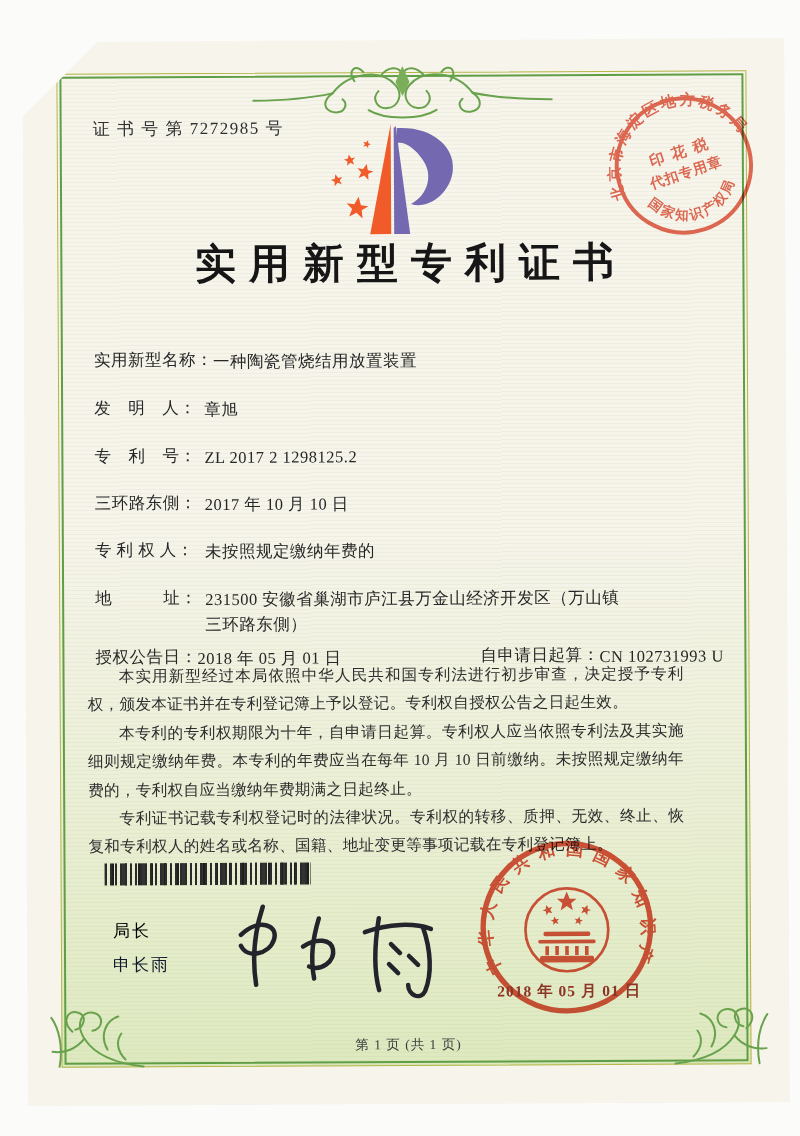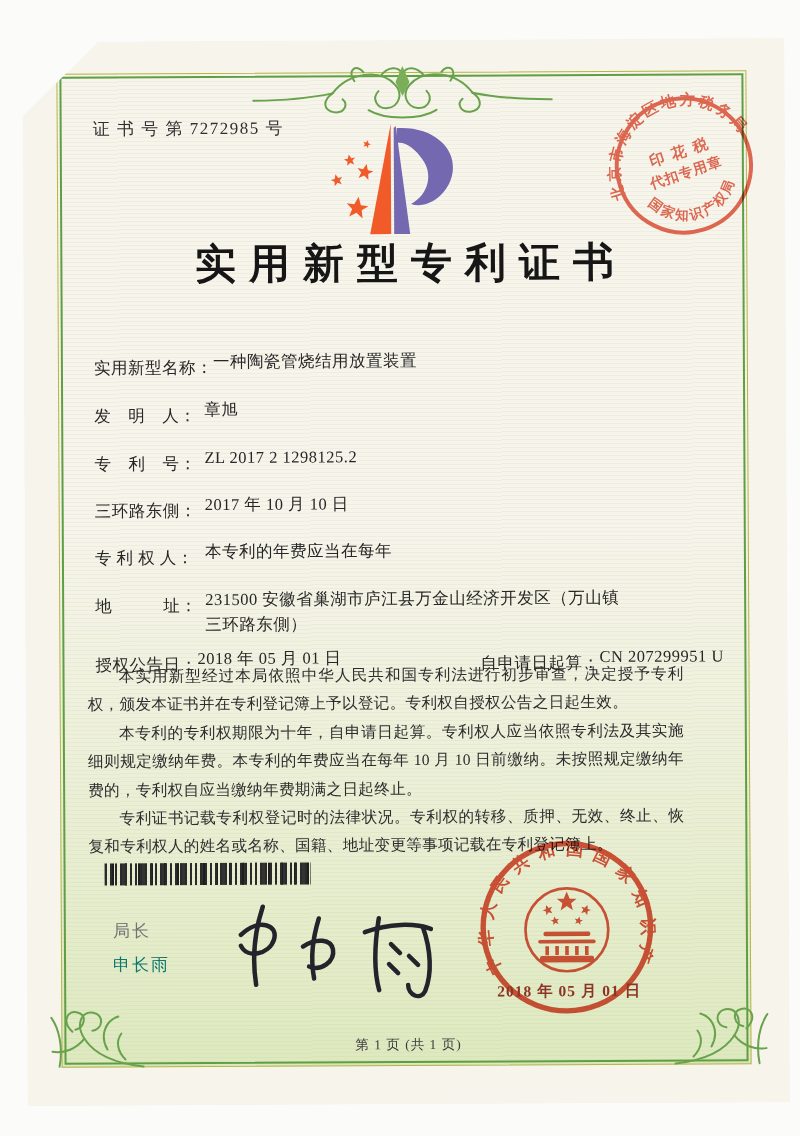--- a/index.html
+++ b/index.html
@@ -46,42 +46,42 @@
     position:absolute;left:0;top:196px;width:100%;
     text-align:center;font-size:41px;font-weight:700;color:#161616;
     letter-spacing:13px;text-indent:13px;
   }
   .tax-seal{
     position:absolute;left:580px;top:46px;width:162px;height:162px;
     transform:rotate(-18deg);opacity:.88;mix-blend-mode:multiply;
   }
 
   .field-row{position:absolute;left:70px;width:620px;font-size:16.5px;color:#262626;}
-  .f-label{display:inline-block;min-width:110px;vertical-align:top;letter-spacing:.5px;margin-top:8px;}
+  .f-label{display:inline-block;min-width:110px;vertical-align:top;letter-spacing:.5px;}
   .f-value{display:inline-block;vertical-align:top;white-space:pre-line;max-width:480px;letter-spacing:.5px;line-height:25px;}
   .row-0{top:308px}.row-1{top:356px}.row-2{top:404px}.row-3{top:451px}
   .row-4{top:498px}.row-5{top:546px}.row-6{top:605px}
   .pair-right{position:absolute;left:385px;top:0;white-space:nowrap;}
   .row-6 .f-label{min-width:auto;}
 
   .paras{position:absolute;left:62px;top:621px;width:596px;}
   .paras p{
     margin:0;text-indent:2em;text-align:justify;
     font-size:15.6px;line-height:28.4px;color:#2d2d2d;letter-spacing:.3px;
   }
 
   .barcode{position:absolute;left:78px;top:822px;width:206px;height:22px;
     background:
       repeating-linear-gradient(90deg,#2a2a2a 0 2px,transparent 2px 5px),
       repeating-linear-gradient(90deg,transparent 0 7px,#1e1e1e 7px 9px,transparent 9px 13px),
       repeating-linear-gradient(90deg,transparent 0 17px,#333 17px 20px);
   }
 
-  .issuer-title{position:absolute;left:86px;top:878px;font-size:17px;letter-spacing:2px;color:#737373;}
-  .issuer-name{position:absolute;left:86px;top:912px;font-size:17px;letter-spacing:2px;color:#0f766e;}
+  .issuer-title{position:absolute;left:86px;top:878px;font-size:17px;letter-spacing:2px;color:#000000;}
+  .issuer-name{position:absolute;left:86px;top:912px;font-size:17px;letter-spacing:2px;color:#0f172a;}
   .signature{position:absolute;left:192px;top:852px;width:216px;height:112px;}
 
   .official-seal{position:absolute;left:450px;top:798px;width:180px;height:180px;mix-blend-mode:multiply;opacity:.93;}
   .seal-date{
     position:absolute;left:442px;top:942px;width:200px;text-align:center;
     font-size:15.5px;letter-spacing:1px;color:#8c3526;font-weight:600;
   }
   .footer{
     position:absolute;left:0;top:996px;width:100%;text-align:center;
     font-size:13.5px;color:#3c3c3c;letter-spacing:1px;
@@ -181,32 +181,32 @@
   <div class="field-row row-1">
     <span class="f-label">发　明　人：</span><span class="f-value">章旭</span>
   </div>
   <div class="field-row row-2">
     <span class="f-label">专　利　号：</span><span class="f-value">ZL 2017 2 1298125.2</span>
   </div>
   <div class="field-row row-3">
     <span class="f-label">三环路东側：</span><span class="f-value">2017 年 10 月 10 日</span>
   </div>
   <div class="field-row row-4">
-    <span class="f-label">专 利 权 人：</span><span class="f-value">本专利的年费应当在每年</span>
+    <span class="f-label">专 利 权 人：</span><span class="f-value">未按照规定缴纳年费的</span>
   </div>
   <div class="field-row row-5">
     <span class="f-label">地　　　址：</span><span class="f-value">231500 安徽省巢湖市庐江县万金山经济开发区（万山镇
 三环路东側）</span>
   </div>
   <div class="field-row row-6">
     <span>
       <span class="f-label">授权公告日：</span><span class="f-value">2018 年 05 月 01 日</span>
     </span>
     <span class="pair-right">
-      <span class="f-label">自申请日起算：</span><span class="f-value">CN 207299951 U</span>
+      <span class="f-label">自申请日起算：</span><span class="f-value">CN 102731993 U</span>
     </span>
   </div>
 
   <div class="paras">
     <p>本实用新型经过本局依照中华人民共和国专利法进行初步审查，决定授予专利权，颁发本证书并在专利登记簿上予以登记。专利权自授权公告之日起生效。</p>
     <p>本专利的专利权期限为十年，自申请日起算。专利权人应当依照专利法及其实施细则规定缴纳年费。本专利的年费应当在每年 10 月 10 日前缴纳。未按照规定缴纳年费的，专利权自应当缴纳年费期满之日起终止。</p>
     <p>专利证书记载专利权登记时的法律状况。专利权的转移、质押、无效、终止、恢复和专利权人的姓名或名称、国籍、地址变更等事项记载在专利登记簿上。</p>
   </div>
 
   <div class="barcode"></div>

